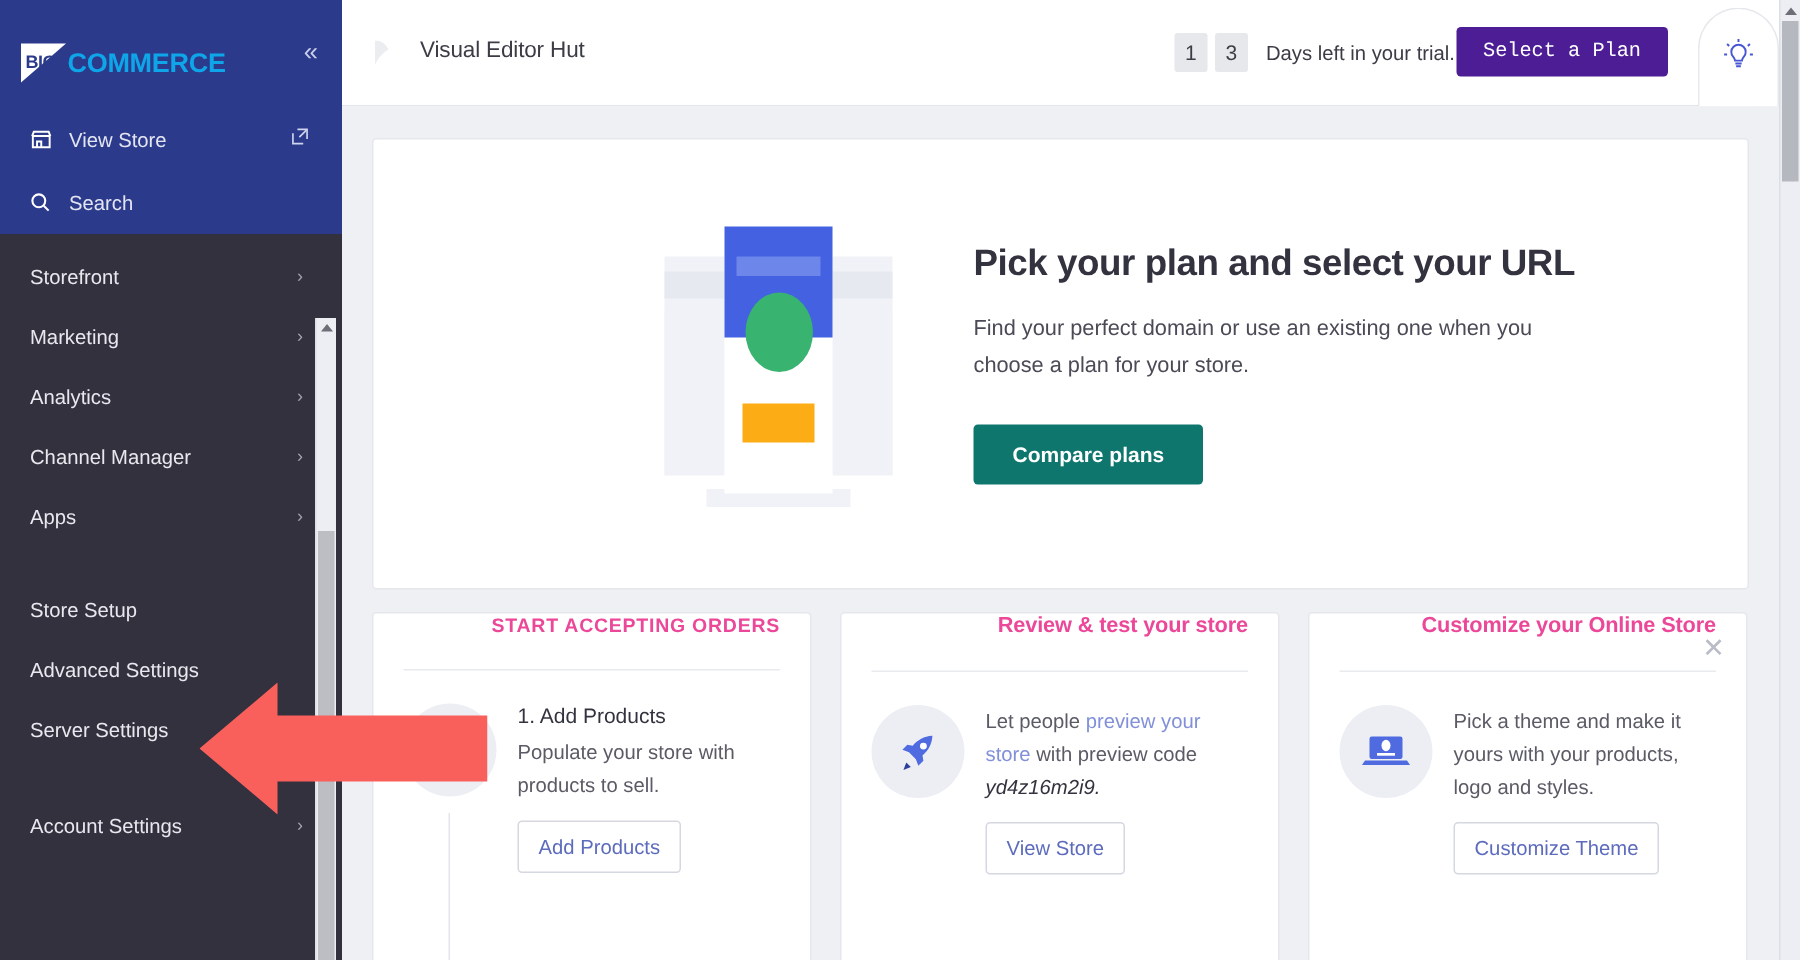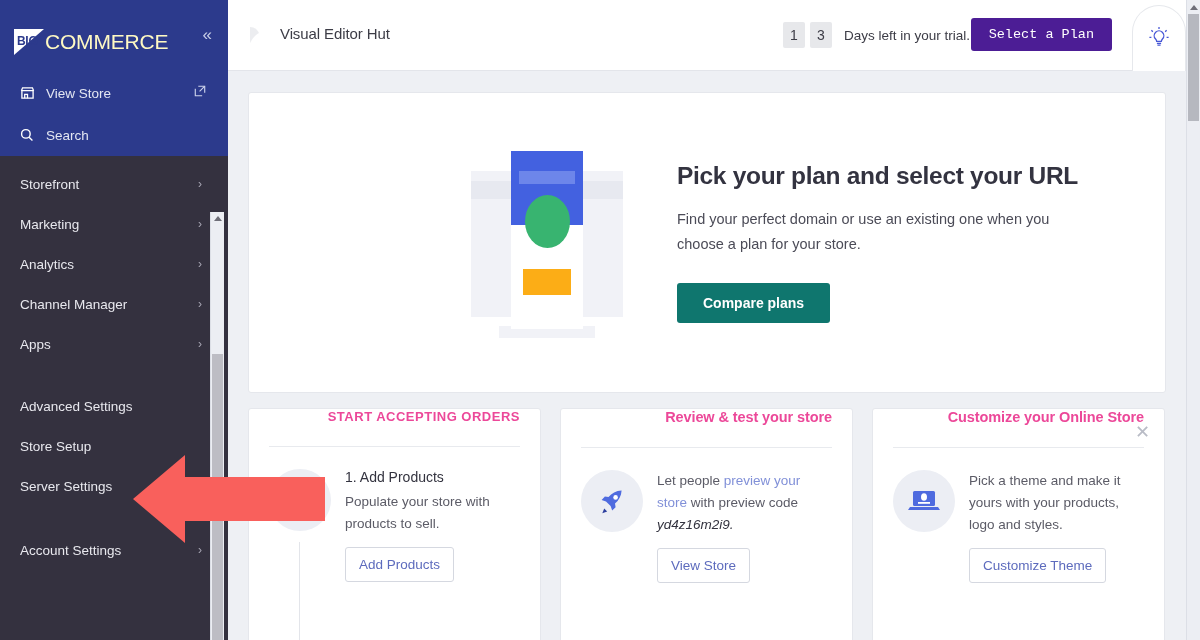--- a/index.html
+++ b/index.html
@@ -41,21 +41,21 @@
     border-left: 30px solid #ffffff;
     border-bottom: 26px solid transparent;
   }
   .sb-logo-mark .big {
     position: absolute; left: 3px; top: 6px;
     font-size: 12px; font-weight: bold;
     color: #2c3a8c; letter-spacing: -0.3px;
     line-height: 12px;
   }
   .sb-logo-text {
-    color: #fef9c3; font-size: 21px; font-weight: normal;
+    color: #0ea5e9; font-size: 18px; font-weight: bold;
     letter-spacing: -0.2px;
   }
   .sb-collapse {
     position: absolute; right: 16px; top: 26px;
     color: #c9cfe8; font-size: 17px; line-height: 17px;
     cursor: pointer;
   }
   .sb-top { background: #2c3a8c; }
   .sb-row {
     position: relative;
@@ -184,21 +184,21 @@
     overflow: hidden;
   }
   .card {
     background: #ffffff;
     border: 1px solid #e5e7ec;
     border-radius: 3px;
   }
   .hero {
     position: absolute; left: 20px; top: 21px;
     width: 918px; height: 301px;
-    display: flex; align-items: center; justify-content: center;
+    display: flex; align-items: center;
   }
   .hero-art {
     position: relative;
     width: 170px; height: 200px;
     margin-left: 186px;
     flex: 0 0 170px;
   }
   .art-bg {
     position: absolute; left: 8px; top: 28px;
     width: 152px; height: 145px;
@@ -401,24 +401,24 @@
         <span class="chev">›</span>
       </div>
       <div class="sb-item">
         <span>Apps</span>
         <span class="chev">›</span>
       </div>
 
       <div class="sb-gap"></div>
 
       <div class="sb-item">
+        <span>Store Setup</span>
+      </div>
+      <div class="sb-item">
         <span>Advanced Settings</span>
-      </div>
-      <div class="sb-item">
-        <span>Store Setup</span>
       </div>
       <div class="sb-item">
         <span>Server Settings</span>
       </div>
 
       <div class="sb-gap2"></div>
 
       <div class="sb-item">
         <span>Account Settings</span>
         <span class="chev">›</span>

